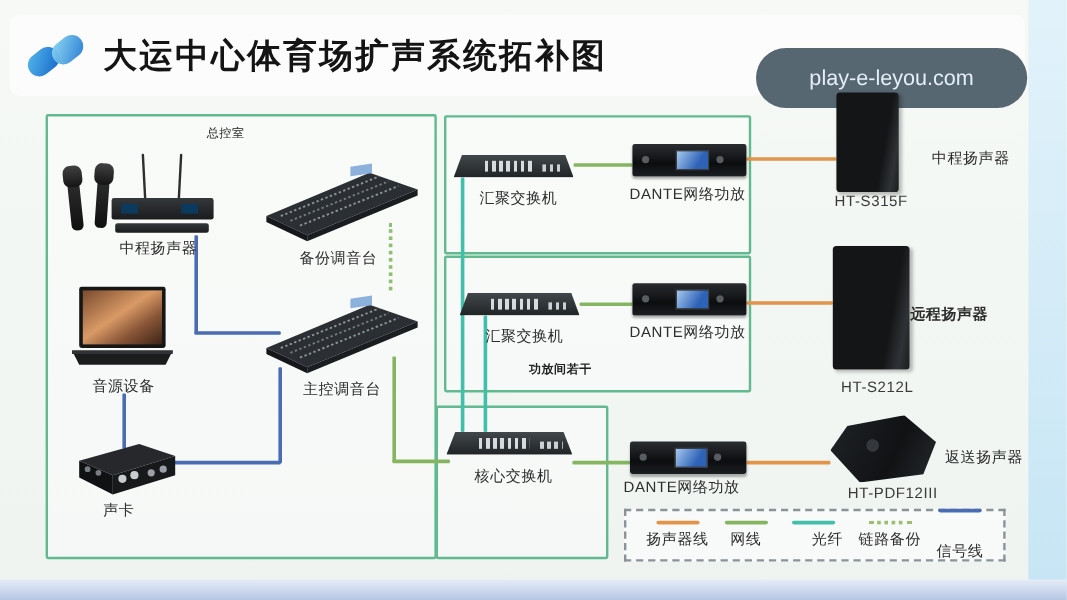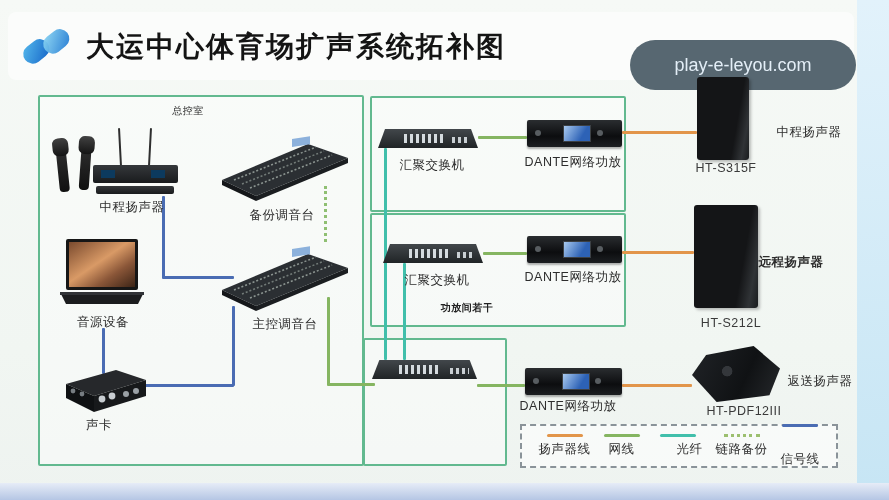--- a/index.html
+++ b/index.html
@@ -193,20 +193,21 @@
   <div class="lbl" style="left:382px;top:157px;width:100px;">汇聚交换机</div>
   <div class="amp" style="left:527px;top:120px;width:95px;"></div>
   <div class="lbl" style="left:513px;top:154px;width:120px;">DANTE网络功放</div>
 
   <div class="switch" style="left:383px;top:244px;width:100px;"></div>
   <div class="lbl" style="left:387px;top:272px;width:100px;">汇聚交换机</div>
   <div class="amp" style="left:527px;top:236px;width:95px;"></div>
   <div class="lbl" style="left:513px;top:269px;width:120px;">DANTE网络功放</div>
 
   <div class="switch" style="left:372px;top:360px;width:105px;"></div>
+  <div class="lbl" style="left:373px;top:389px;width:110px;">核心交换机</div>
   <div class="amp" style="left:525px;top:368px;width:97px;"></div>
   <div class="lbl" style="left:508px;top:398px;width:120px;">DANTE网络功放</div>
 
   <div class="spk" style="left:697px;top:77px;width:52px;height:83px;"></div>
   <div class="lbl" style="left:770px;top:124px;width:78px;">中程扬声器</div>
   <div class="lbl lbl-model" style="left:686px;top:161px;width:80px;">HT-S315F</div>
 
   <div class="spk" style="left:694px;top:205px;width:64px;height:103px;"></div>
   <div class="lbl" style="left:752px;top:254px;width:78px;font-weight:bold;">远程扬声器</div>
   <div class="lbl lbl-model" style="left:691px;top:316px;width:80px;">HT-S212L</div>

